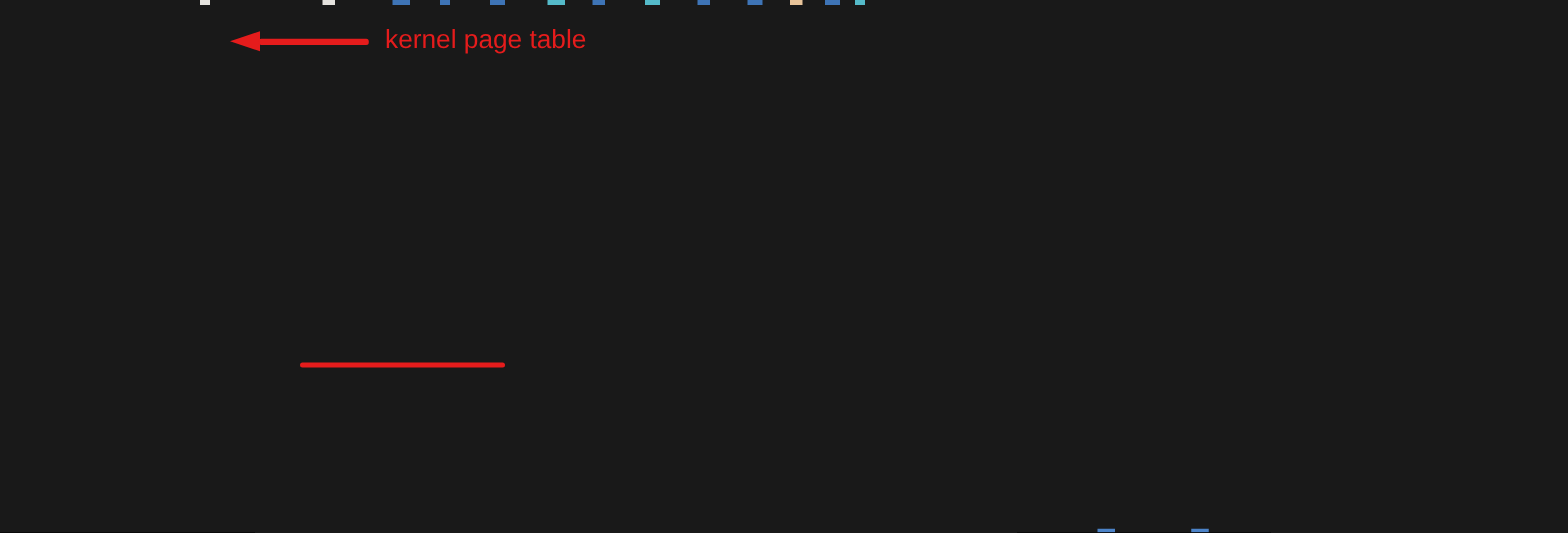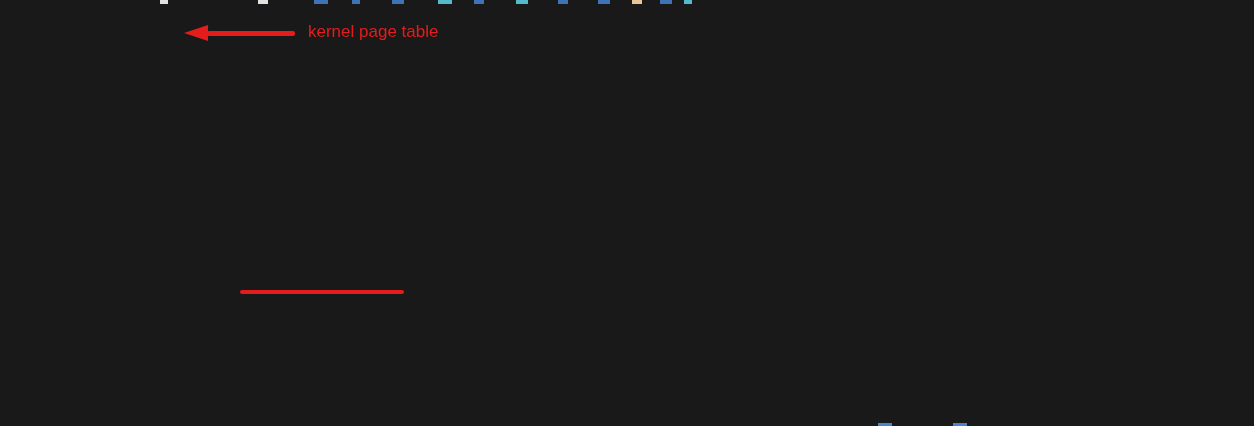--- a/index.html
+++ b/index.html
@@ -13,21 +13,21 @@
     font-family:"DejaVu Sans Mono","DejaVu Sans",monospace;
     font-size:17.7px;
     line-height:21.8px;
     color:#e4e2de;
     white-space:pre;
   }
   
   .ann-underline{position:absolute;left:240px;top:290px;width:164px;height:4px;background:#e51c1c;border-radius:2px;pointer-events:none;}
   .ann-shaft{position:absolute;left:207px;top:31px;width:88px;height:5px;background:#e51c1c;border-radius:2px;pointer-events:none;}
   .ann-head{position:absolute;left:184px;top:25px;width:0;height:0;border-top:8px solid transparent;border-bottom:8px solid transparent;border-right:24px solid #e51c1c;pointer-events:none;}
-  .ann-text{position:absolute;left:308px;top:20px;font-family:"Liberation Sans",sans-serif;font-size:17px;line-height:23px;color:#e51c1c;white-space:pre;pointer-events:none;}
+  .ann-text{position:absolute;left:308px;top:20px;font-family:"Liberation Sans",sans-serif;font-size:21px;line-height:23px;color:#e51c1c;white-space:pre;pointer-events:none;}
   
   .frag{position:absolute;height:4px;top:0;}
   .bfrag{position:absolute;height:3px;top:423px;background:#4c83c8;width:14px;}
 </style>
 </head>
 <body>
 
 <div class="terminal">
 
   

